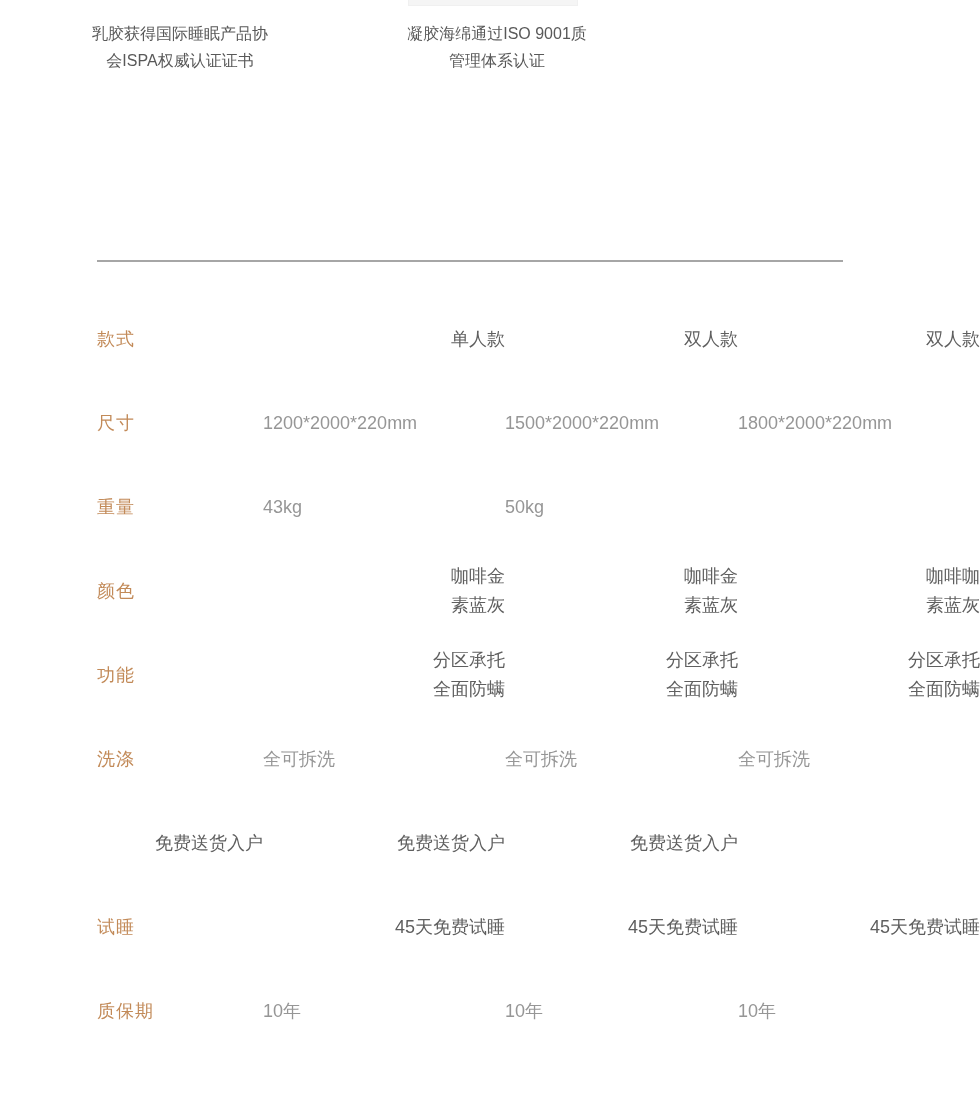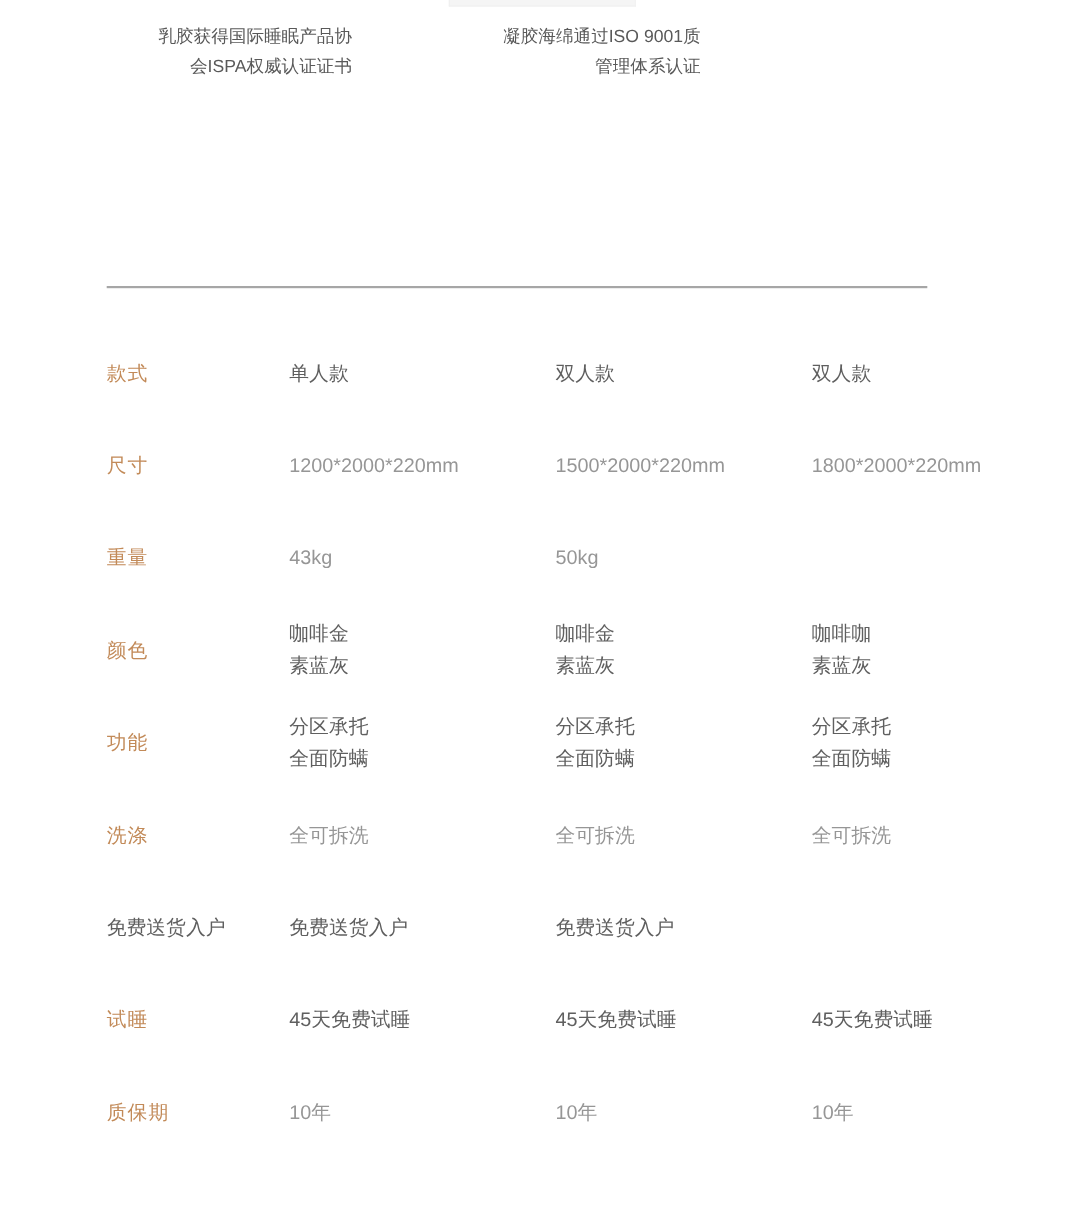--- a/index.html
+++ b/index.html
@@ -10,21 +10,21 @@
     overflow:hidden;
     font-family:"Liberation Sans","DejaVu Sans",sans-serif;
   }
   .top-strip{
     position:absolute;left:408px;top:0;width:170px;height:6px;
     background:var(--topbar,#f5f5f5);
     border:1px solid #f0f0f0;border-top:none;box-sizing:border-box;
   }
   .cert{
     position:absolute;top:20px;width:280px;
-    text-align:right;
+    text-align:center;
     font-size:16px;line-height:27px;
     color:var(--cert-text,#595959);
     white-space:pre-line;
   }
   .cert-1{left:40px;}
   .cert-2{left:357px;}
   .cert-3{left:670px;}
   .section-title{
     position:absolute;left:95px;top:170px;
     font-size:48px;font-weight:400;
@@ -48,21 +48,21 @@
   .param-label{
     font-size:18px;
     letter-spacing:1px;
     color:var(--accent,#c28a58);
   }
   .param-cell{
     font-size:18px;
     line-height:29px;
     white-space:pre-line;
   }
-  .tone-dark .param-cell{color:var(--value-dark,#5f5f5f);}
+  .tone-dark .param-cell{color:var(--value-dark,#5f5f5f);text-align:right;}
   .tone-light .param-cell{color:var(--value-light,#969696);}
 </style>
 </head>
 <body>
 
 <div id="page">
 
   <div class="top-strip"></div>
 
   <div class="cert cert-1">乳胶获得国际睡眠产品协

